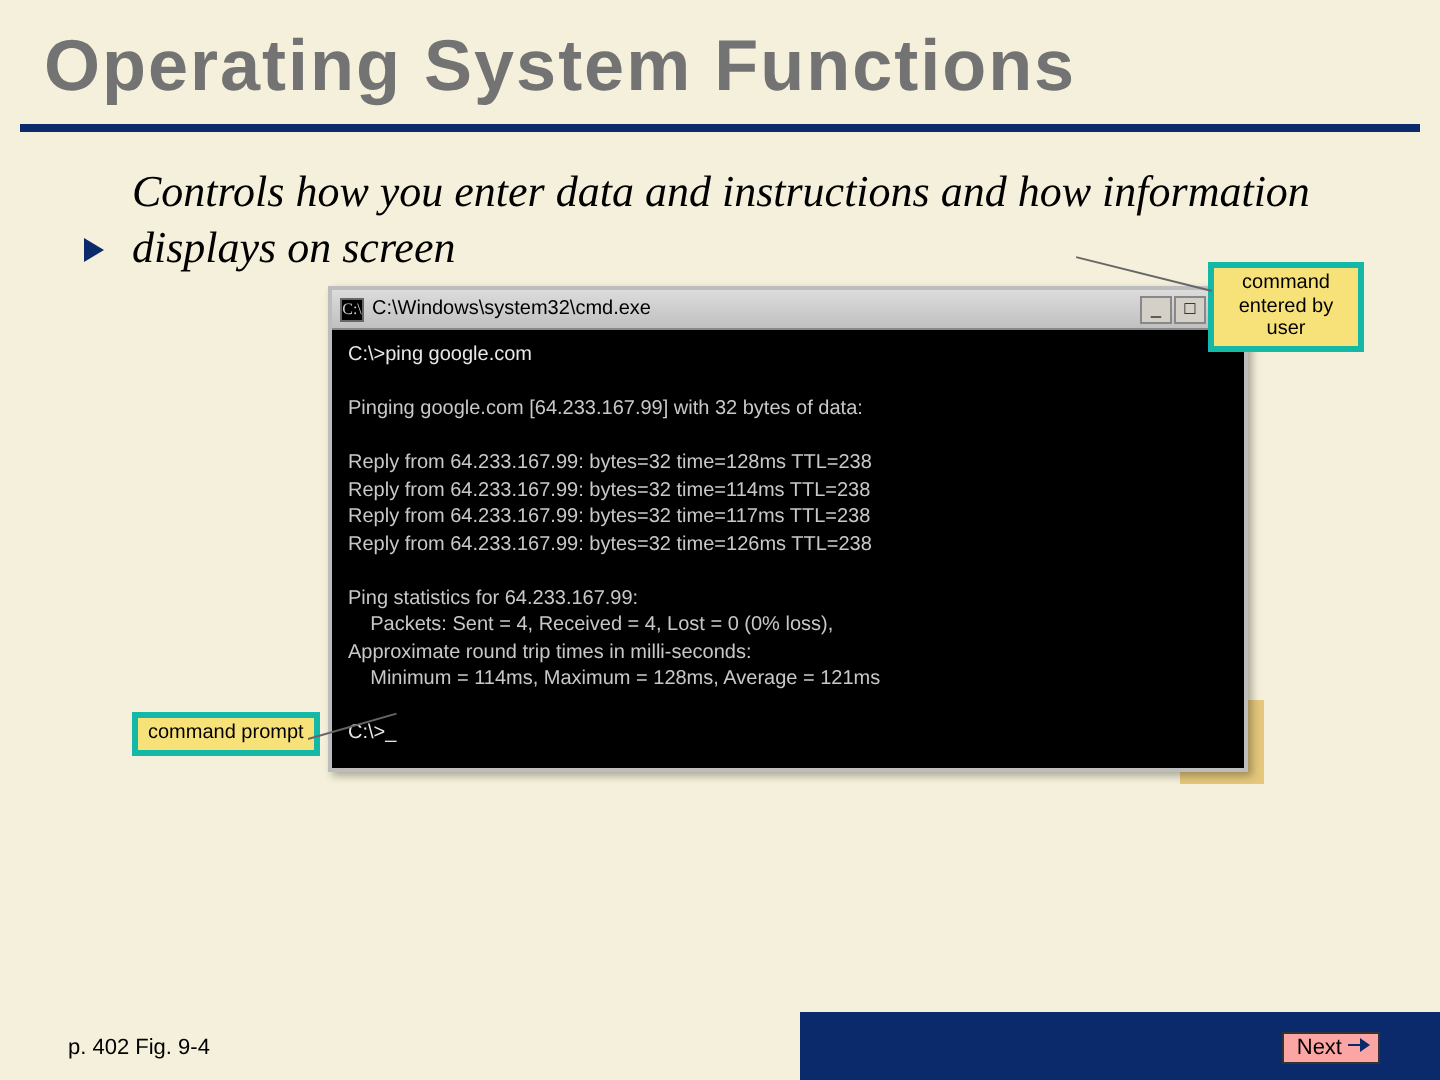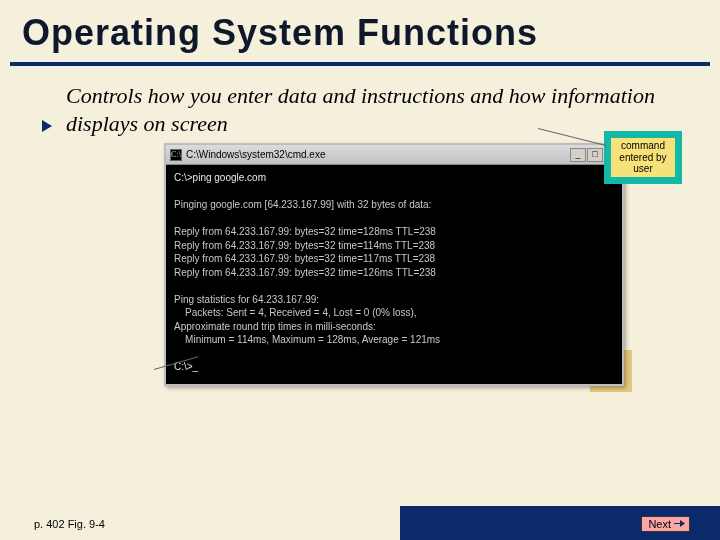--- a/index.html
+++ b/index.html
@@ -7,21 +7,21 @@
     width: 720px;
     height: 540px;
     background: #f5f0db;
     font-family: Georgia, 'Times New Roman', serif;
     position: relative;
     overflow: hidden;
   }
   .title {
     font-family: Impact, 'Arial Black', sans-serif;
     font-size: 36px;
-    color: #0f172a;
+    color: #737373;
     letter-spacing: 1px;
     padding: 12px 0 8px 22px;
     font-weight: bold;
   }
   .title-underline {
     height: 4px;
     background: #0a2a6b;
     margin: 0 10px 0 10px;
   }
   .content {
@@ -105,21 +105,21 @@
     font-family: Liberation Sans, sans-serif;
     font-size: 10px;
     line-height: 1.35;
     color: #c8c8c8;
     white-space: pre;
   }
   .terminal .cmd-line { color: #e8e8e8; }
   .callout {
     position: absolute;
     background: #f7e27a;
-    border: 7px solid #14b8a6;
+    border: 3px solid #14b8a6;
     font-family: Arial, sans-serif;
     font-size: 10px;
     color: #000;
     padding: 2px 5px;
     line-height: 1.15;
     text-align: center;
   }
   .callout-user { top: -12px; right: -58px; width: 78px; }
   .callout-prompt { bottom: 8px; left: -98px; }
   .pointer-line {
@@ -212,20 +212,21 @@
 <span>Reply from 64.233.167.99: bytes=32 time=126ms TTL=238</span>
 <span></span>
 <span>Ping statistics for 64.233.167.99:</span>
 <span>    Packets: Sent = 4, Received = 4, Lost = 0 (0% loss),</span>
 <span>Approximate round trip times in milli-seconds:</span>
 <span>    Minimum = 114ms, Maximum = 128ms, Average = 121ms</span>
 <span></span>
 <span class="cmd-line">C:\&gt;_</span></div>
     </div>
 
+    <div class="callout callout-prompt">command prompt</div>
     <div class="pointer-line" style="bottom:16px; left:-10px; width:46px; transform:rotate(-16deg); transform-origin:left;"></div>
   </div>
 </div>
 
 <div class="deco-box"></div>
 
 <div class="footer">
   <div class="footer-band"></div>
   <div class="page-ref">p. 402 Fig. 9-4</div>
   <div class="next-btn">

